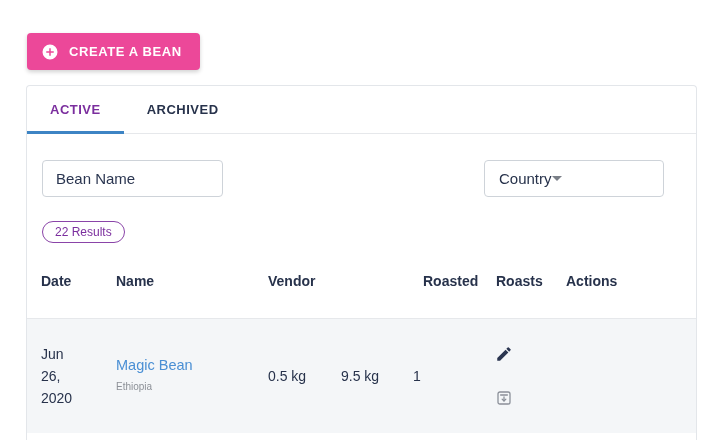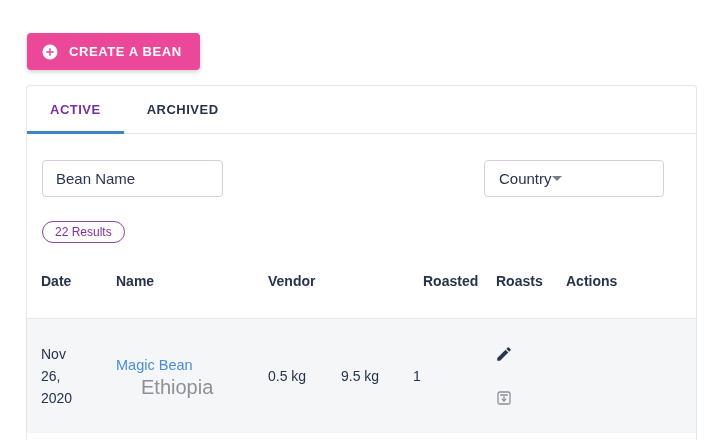--- a/index.html
+++ b/index.html
@@ -58,21 +58,21 @@
   .c-stock  { width:72px; }
   .c-roasts { width:70px; }
   .c-actions{ width:49px; }
   .th-stock { display:inline-block; width:45px; line-height:21px; }
 
   .trow { height:115px; background:#F4F6F8; border-top:1px solid #E6E8EB;
           display:flex; align-items:center; padding-left:14px; font-size:14px; }
   .date-text { display:inline-block; width:44px; line-height:22px; color:#27324B; }
   .cell-link { color:#4A8FD4; text-decoration:none; font-size:14.5px; line-height:22px;
                display:inline-block; cursor:pointer; }
-  .sub { color:#8C9097; font-size:20px; line-height:22px;margin-left:25px; }
+  .sub { color:#8C9097; font-size:10px; line-height:22px; }
   .c-vendor { display:flex; align-items:center; gap:12px; }
   .avatar { width:32px; height:32px; border-radius:50%; background:#BDBDBD; flex:0 0 32px;
             display:flex; align-items:center; justify-content:center; overflow:hidden; }
   .avatar svg { width:22px; height:22px; }
   .c-actions.cell { display:flex; flex-direction:column; gap:26px; padding-left:12px;
                     align-items:flex-start; }
   .icon-btn { width:18px; height:18px; display:inline-flex; cursor:pointer; }
   .icon-btn svg { width:18px; height:18px; }
 </style>
 </head>
@@ -116,21 +116,21 @@
       <span class="c-date">Date</span>
       <span class="c-name">Name</span>
       <span class="c-vendor">Vendor</span>
       <span class="c-roasted">Roasted</span>
       <span class="c-roasts">Roasts</span>
       <span class="c-actions">Actions</span>
     </div>
 
     <div class="trow">
       <div class="c-date">
-        <span class="date-text">Nov 26, 2020</span>
+        <span class="date-text">Jun 26, 2020</span>
       </div>
       <div class="c-name">
         <a class="cell-link">Magic Bean</a>
         <div class="sub">Ethiopia</div>
       </div>
       <div class="c-roasted">0.5 kg</div>
       <div class="c-stock">9.5 kg</div>
       <div class="c-roasts">1</div>
       <div class="c-actions cell">
         <span class="icon-btn">

